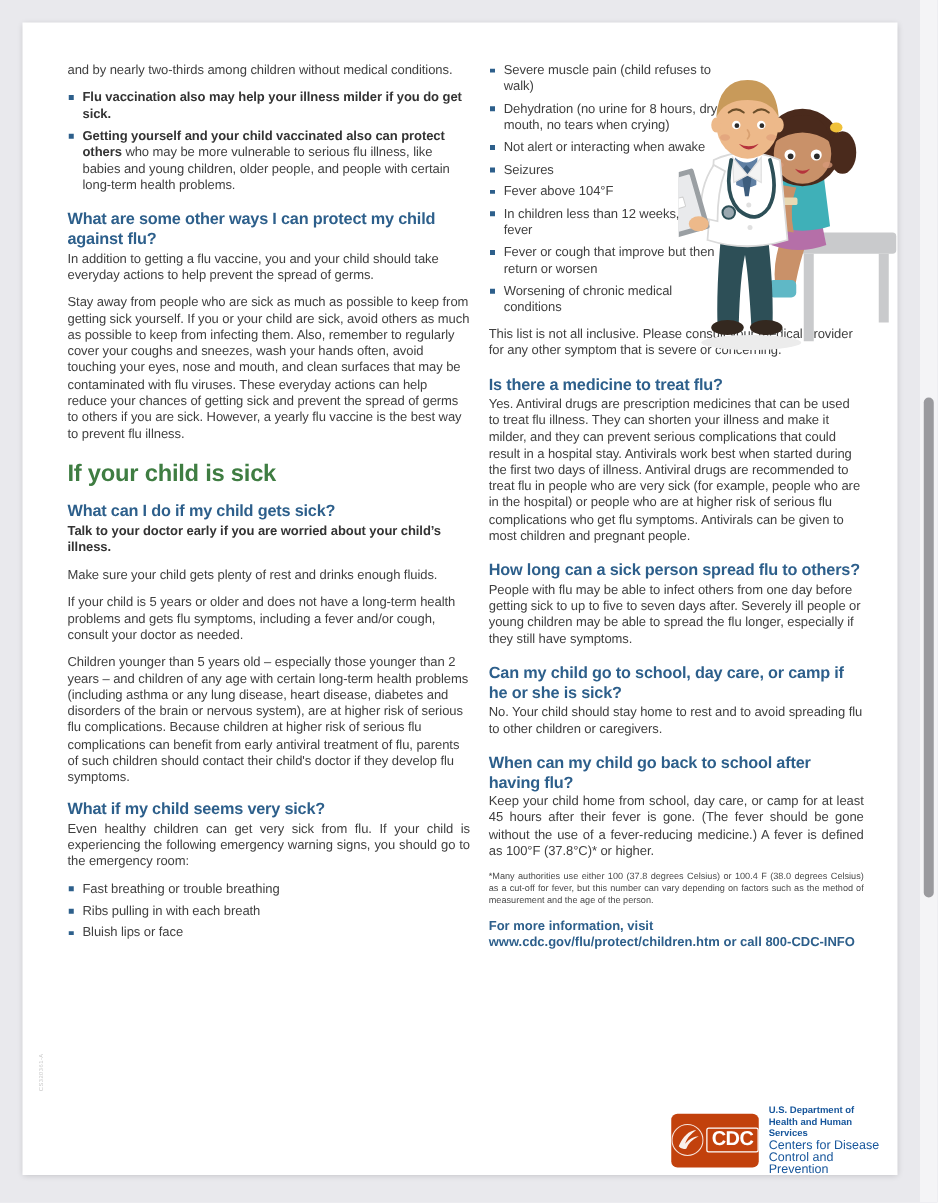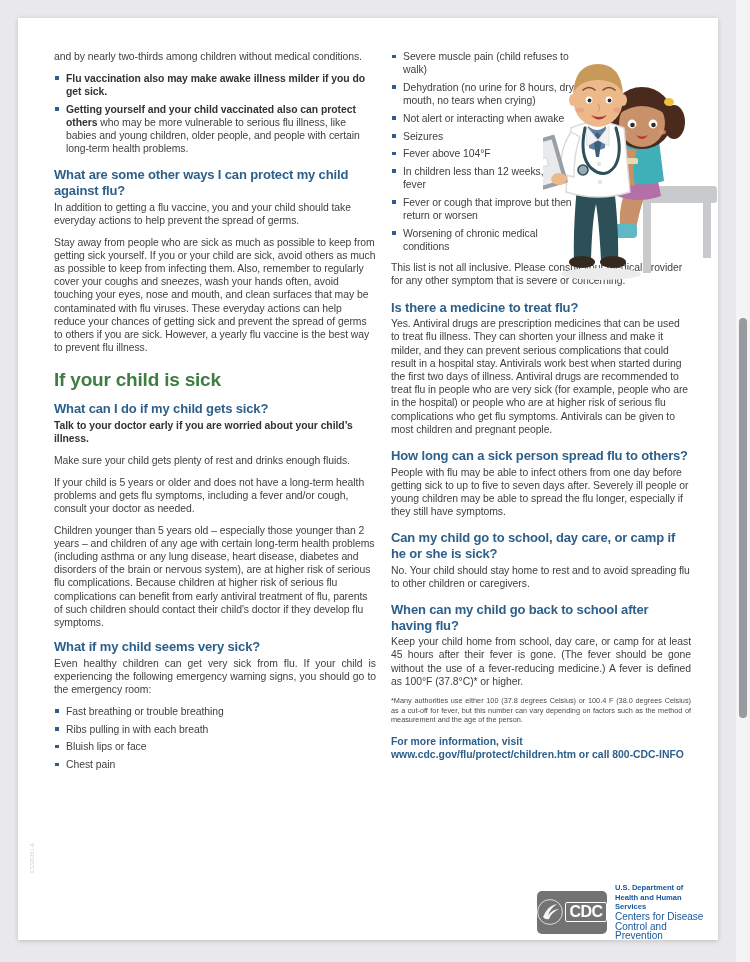--- a/index.html
+++ b/index.html
@@ -145,21 +145,21 @@
     left: 519px;
     top: 870px;
     width: 175px;
     height: 48px;
     display: flex;
     align-items: center;
   }
   #hhs-badge {
     width: 70px;
     height: 43px;
-    background: #737373;
+    background: #c2410c;
     border-radius: 5px;
     display: flex;
     align-items: center;
     justify-content: center;
     flex: 0 0 auto;
   }
   #hhs-badge .cdc-word {
     color: #ffffff;
     font-weight: bold;
     font-size: 16px;
@@ -210,21 +210,21 @@
 
 <div id="viewport">
 
   <div id="page">
 
     <div class="col col-left">
 
       <p>and by nearly two-thirds among children without medical conditions.</p>
 
       <ul class="bl">
-        <li class="bold">Flu vaccination also may make awake illness milder if you do get sick.</li>
+        <li class="bold">Flu vaccination also may help your illness milder if you do get sick.</li>
         <li><strong class="ib">Getting yourself and your child vaccinated also can protect others</strong><span> who may be more vulnerable to serious flu illness, like babies and young children, older people, and people with certain long-term health problems.</span></li>
       </ul>
 
       <div class="h-blue">What are some other ways I can protect my child against flu?</div>
       <p>In addition to getting a flu vaccine, you and your child should take everyday actions to help prevent the spread of germs.</p>
       <p>Stay away from people who are sick as much as possible to keep from getting sick yourself. If you or your child are sick, avoid others as much as possible to keep from infecting them. Also, remember to regularly cover your coughs and sneezes, wash your hands often, avoid touching your eyes, nose and mouth, and clean surfaces that may be contaminated with flu viruses. These everyday actions can help reduce your chances of getting sick and prevent the spread of germs to others if you are sick. However, a yearly flu vaccine is the best way to prevent flu illness.</p>
 
       <div class="h-green">If your child is sick</div>
 
       <div class="h-blue tight">What can I do if my child gets sick?</div>
@@ -233,21 +233,20 @@
       <p>If your child is 5 years or older and does not have a long-term health problems and gets flu symptoms, including a fever and/or cough, consult your doctor as needed.</p>
       <p>Children younger than 5 years old – especially those younger than 2 years – and children of any age with certain long-term health problems (including asthma or any lung disease, heart disease, diabetes and disorders of the brain or nervous system), are at higher risk of serious flu complications. Because children at higher risk of serious flu complications can benefit from early antiviral treatment of flu, parents of such children should contact their child's doctor if they develop flu symptoms.</p>
 
       <div class="h-blue tight">What if my child seems very sick?</div>
       <p class="justify">Even healthy children can get very sick from flu. If your child is experiencing the following emergency warning signs, you should go to the emergency room:</p>
 
       <ul class="bl">
         <li>Fast breathing or trouble breathing</li>
         <li>Ribs pulling in with each breath</li>
         <li>Bluish lips or face</li>
-        <li>Chest pain</li>
       </ul>
     </div>
 
     <div class="col col-right">
 
       <ul class="bl" style="width:185px;">
         <li>Severe muscle pain (child refuses to walk)</li>
         <li>Dehydration (no urine for 8 hours, dry mouth, no tears when crying)</li>
         <li>Not alert or interacting when awake</li>
         <li>Seizures</li>

